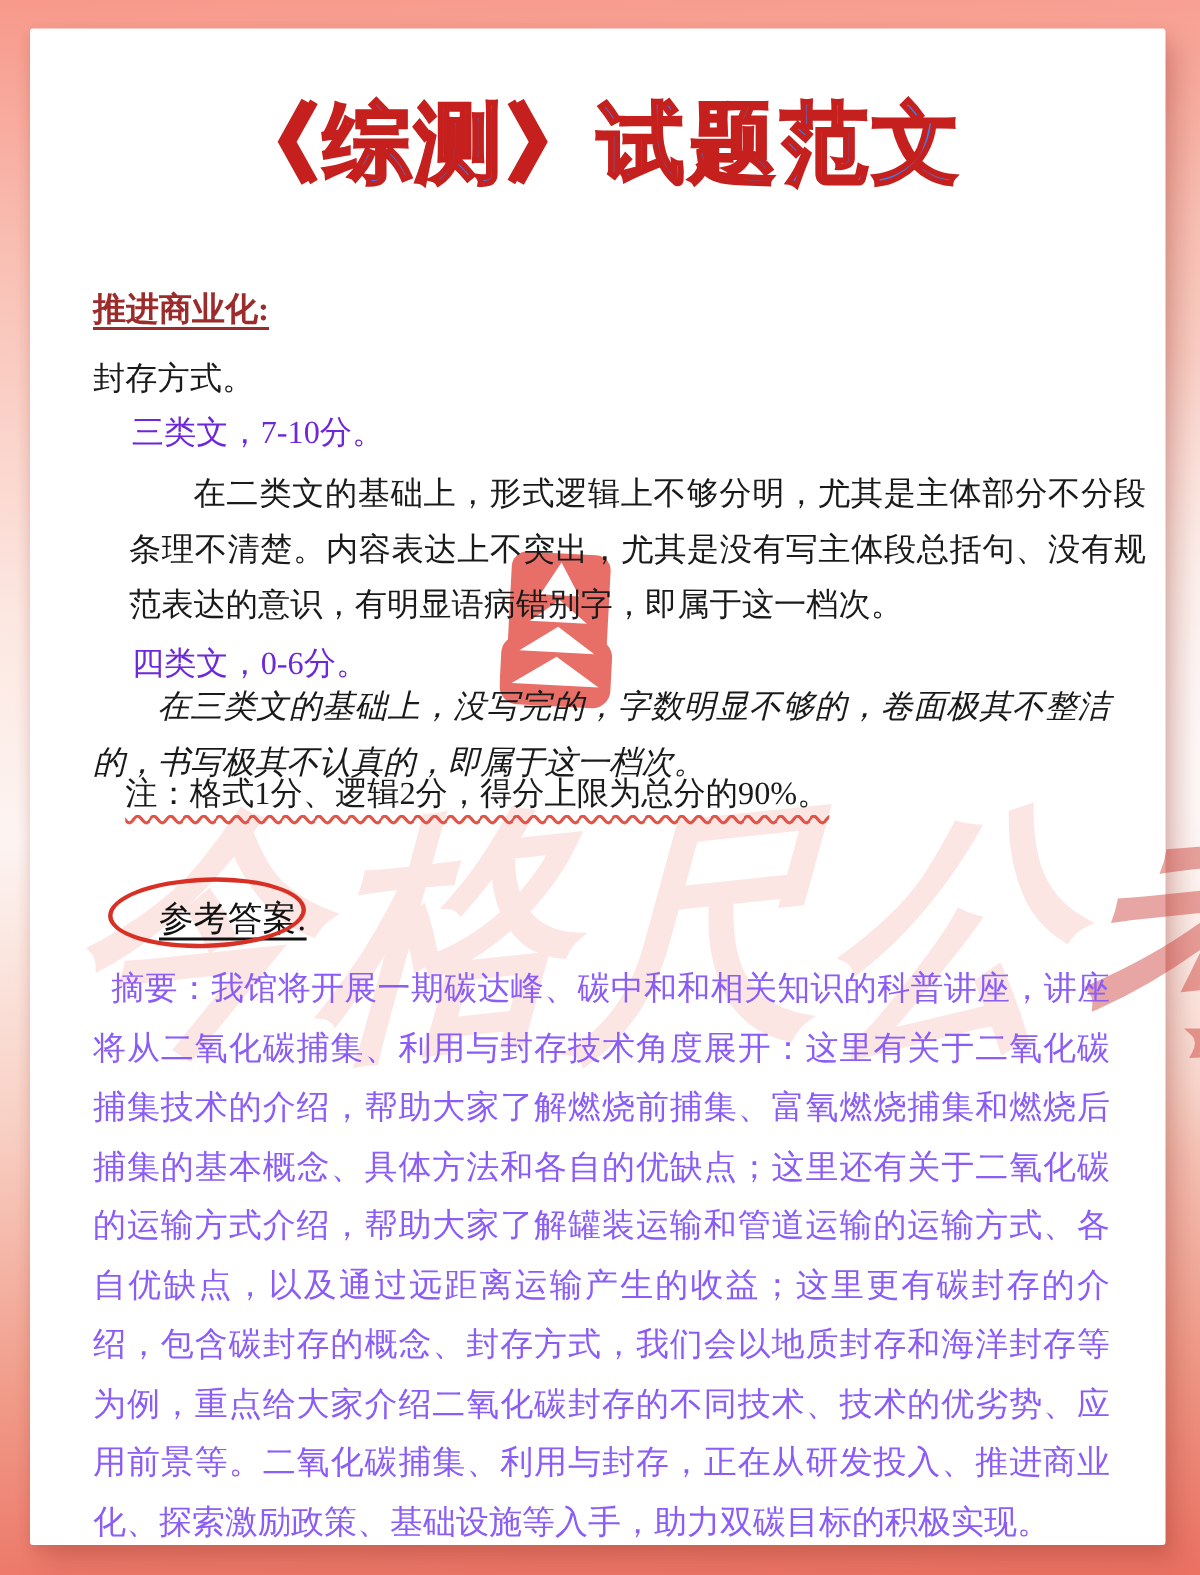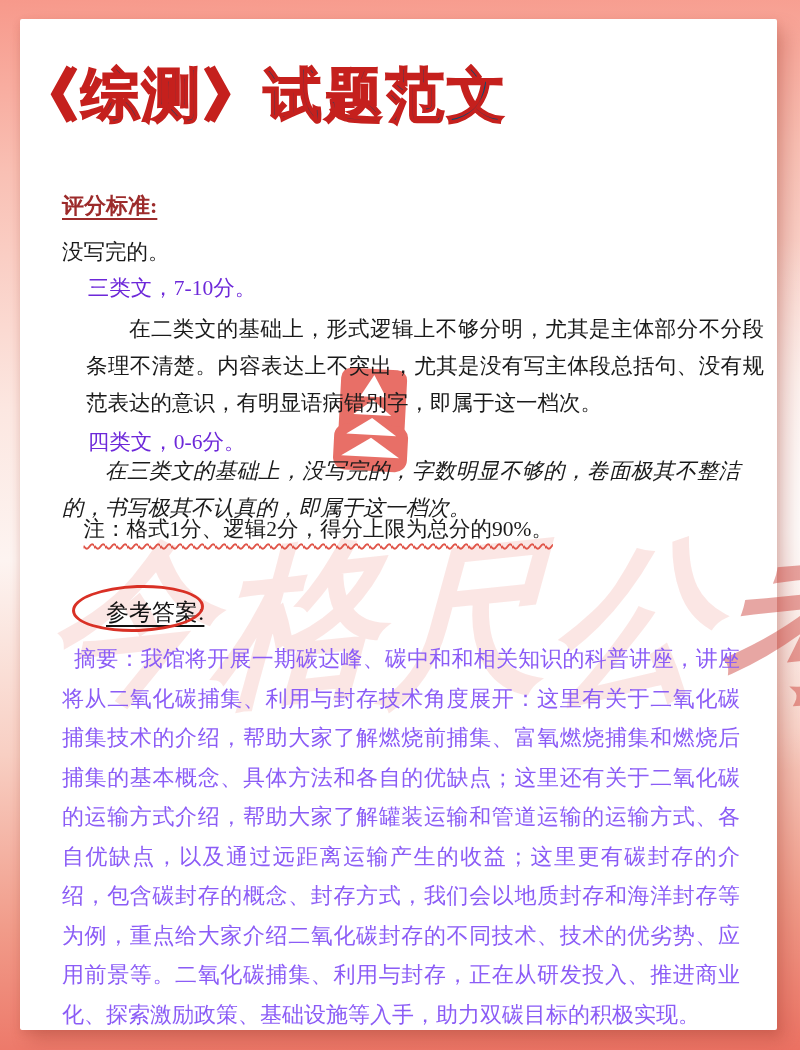--- a/index.html
+++ b/index.html
@@ -18,25 +18,26 @@
     left: 20px; top: 19px;
     width: 757px; height: 1011px;
     background: #ffffff;
     border-radius: 2px;
     box-shadow: 9px 11px 18px rgba(160,60,48,0.30), 0 3px 8px rgba(160,60,48,0.18);
   }
 
   .title {
     position: absolute;
     left: 0; top: 38px; width: 100%;
+    text-align: center;
     font-family: "Liberation Sans", "DejaVu Sans", sans-serif;
     font-weight: 900;
     font-size: 58px;
     letter-spacing: 3px;
-    color: #0c4a6e;
+    color: #3b82f6;
     -webkit-text-stroke: 2px #c5201d;
   }
 
   .txt { position: absolute; left: 42px; width: 678px; font-size: 21.5px; color: #1a1a1a; }
 
   .heading-red {
     color: #9c2b2b; font-weight: bold;
     text-decoration: underline;
     text-underline-offset: 5px;
     text-decoration-thickness: 2px;
@@ -125,23 +126,23 @@
         <polygon points="39,51 14,68 64,68" fill="#ffffff"></polygon>
         <polygon points="39,71 10,90 68,90" fill="#ffffff"></polygon>
       </g>
     </svg>
   </div>
 
   <div class="content-layer">
 
     <div class="title">《综测》试题范文</div>
 
-    <div class="txt heading-red" style="top:172px; font-size:22px;">评分标准:</div>
+    <div class="txt heading-red" style="top:172px; font-size:22px;">推进商业化:</div>
 
-    <div class="txt" style="top:218px;">没写完的。</div>
+    <div class="txt" style="top:218px;">封存方式。</div>
 
     <div class="txt sub-red" style="top:254px; text-indent:1.2em;">三类文，7-10分。</div>
 
     <div class="txt para" style="top:292px;margin-left:24px;">在二类文的基础上，形式逻辑上不够分明，尤其是主体部分不分段条理不清楚。内容表达上不突出，尤其是没有写主体段总括句、没有规范表达的意识，有明显语病错别字，即属于这一档次。</div>
 
     <div class="txt sub-red" style="top:408px; text-indent:1.2em;">四类文，0-6分。</div>
 
     <div class="txt para" style="top:434px;font-style:italic;">在三类文的基础上，没写完的，字数明显不够的，卷面极其不整洁的，书写极其不认真的，即属于这一档次。</div>
 
     <div class="txt note" style="top:495px;">注：格式1分、逻辑2分，得分上限为总分的90%。</div>

